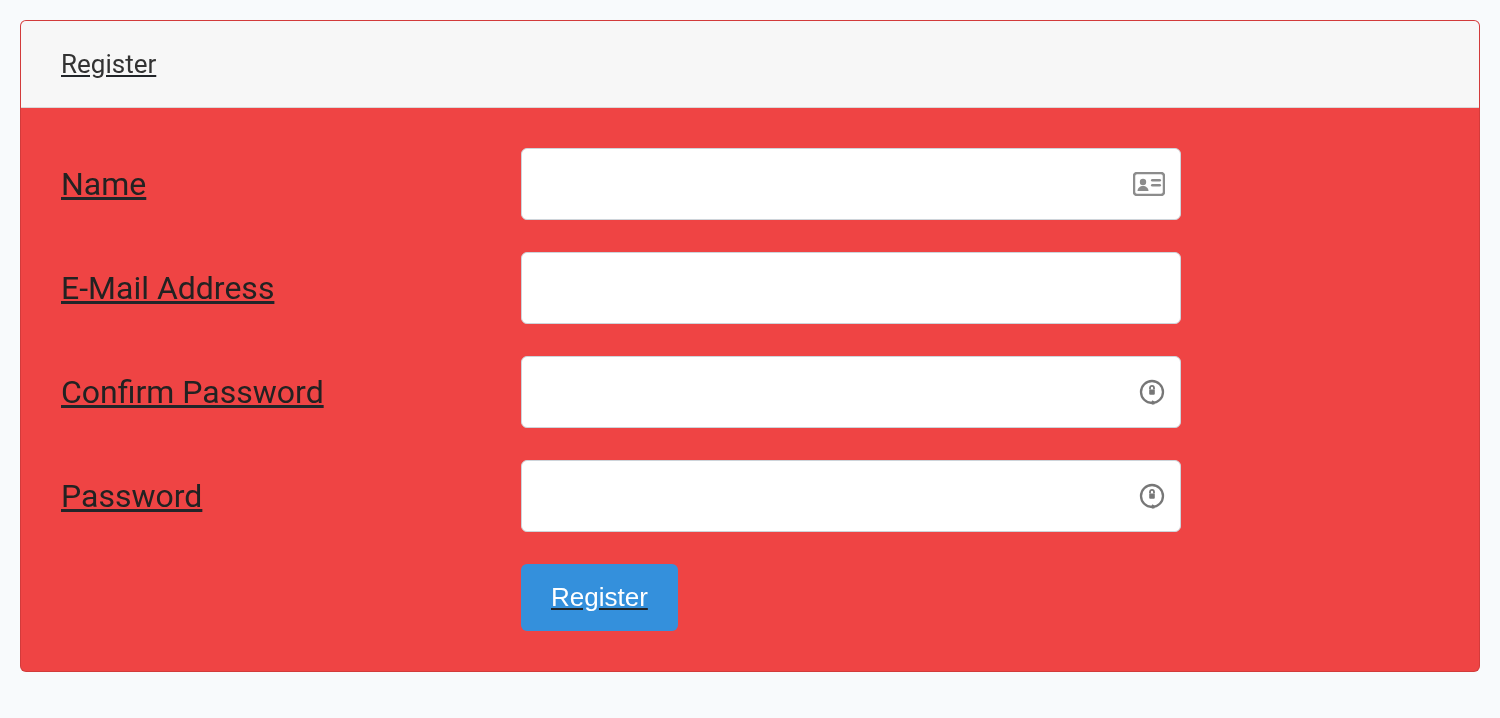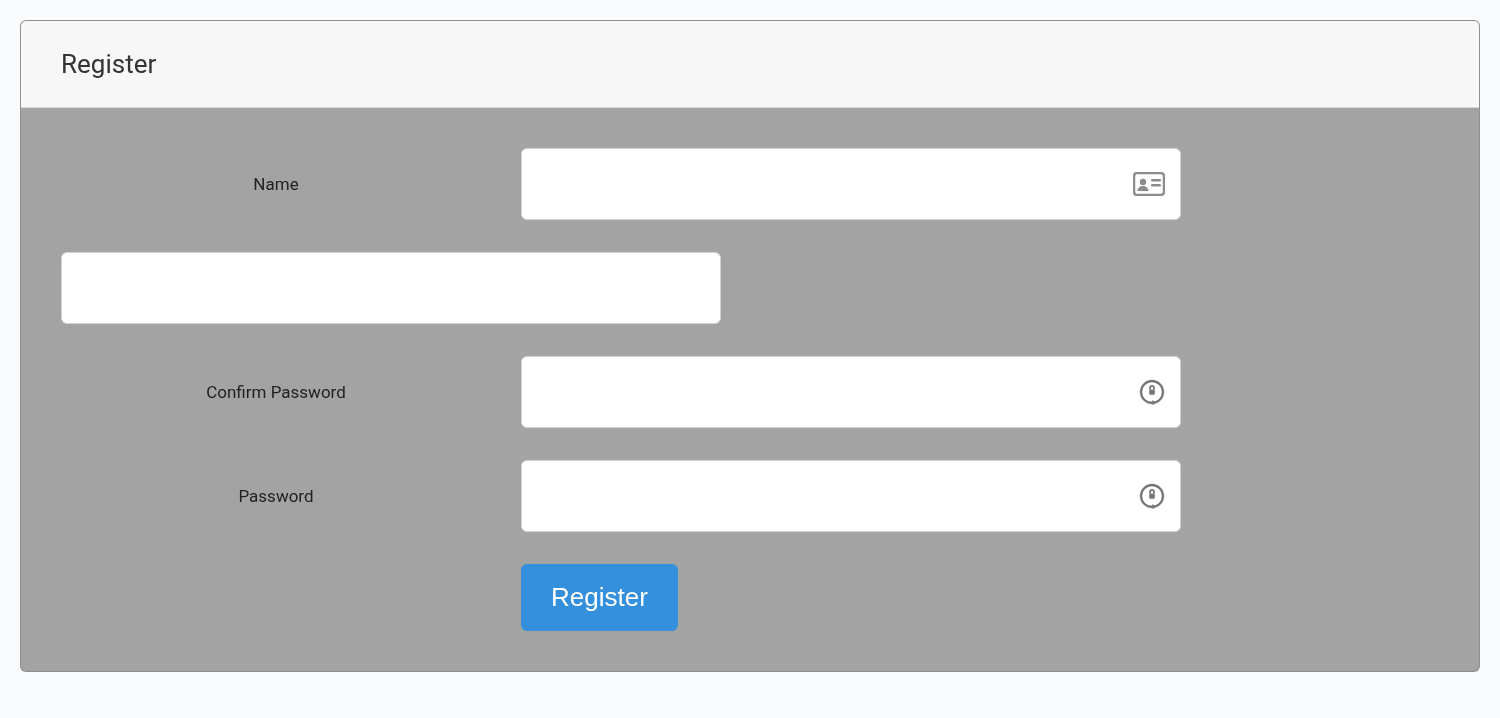--- a/index.html
+++ b/index.html
@@ -13,43 +13,44 @@
     color: #212529;
     padding: 20px;
     font-size: 24px;
     width: 1500px;
     min-height: 718px;
   }
   .card {
     border: 1px solid rgba(0,0,0,0.12);
     border-radius: 6px;
     overflow: hidden;
-    background: #a3a3a3;
+    background: #ef4444;
+    text-decoration: underline;
   }
   .card-header {
     background: #f7f7f7;
     border-bottom: 1px solid rgba(0,0,0,0.12);
     padding: 28px 40px;
     font-size: 26px;
     color: #333;
     font-weight: 400;
   }
   .card-body {
     padding: 40px 40px 40px 40px;
   }
   .form-row {
     display: flex;
     align-items: center;
     margin-bottom: 32px;
   }
   .form-label {
     width: 460px;
-    text-align: center;
+    text-align: left;
     padding-right: 30px;
-    font-size: 17px;
+    font-size: 32px;
     color: #222;
     font-weight: 400;
   }
   .form-input-wrap {
     position: relative;
     flex: 0 0 660px;
   }
   .form-control {
     width: 100%;
     height: 72px;
@@ -106,20 +107,21 @@
             <circle cx="10" cy="10" r="3.2" fill="#8c8c8c"></circle>
             <path d="M4.5 19c0-3 2.6-5 5.5-5s5.5 2 5.5 5" fill="#8c8c8c"></path>
             <rect x="18" y="7" width="10" height="2.5" rx="1.2" fill="#8c8c8c"></rect>
             <rect x="18" y="12" width="10" height="2.5" rx="1.2" fill="#8c8c8c"></rect>
           </svg>
         </span>
       </div>
     </div>
 
     <div class="form-row">
+      <label class="form-label">E-Mail Address</label>
       <div class="form-input-wrap">
         <input type="email" class="form-control" value="" style="">
       </div>
     </div>
 
     <div class="form-row">
       <label class="form-label">Confirm Password</label>
       <div class="form-input-wrap">
         <input type="password" class="form-control" value="" style="">
         <span class="input-icon">

